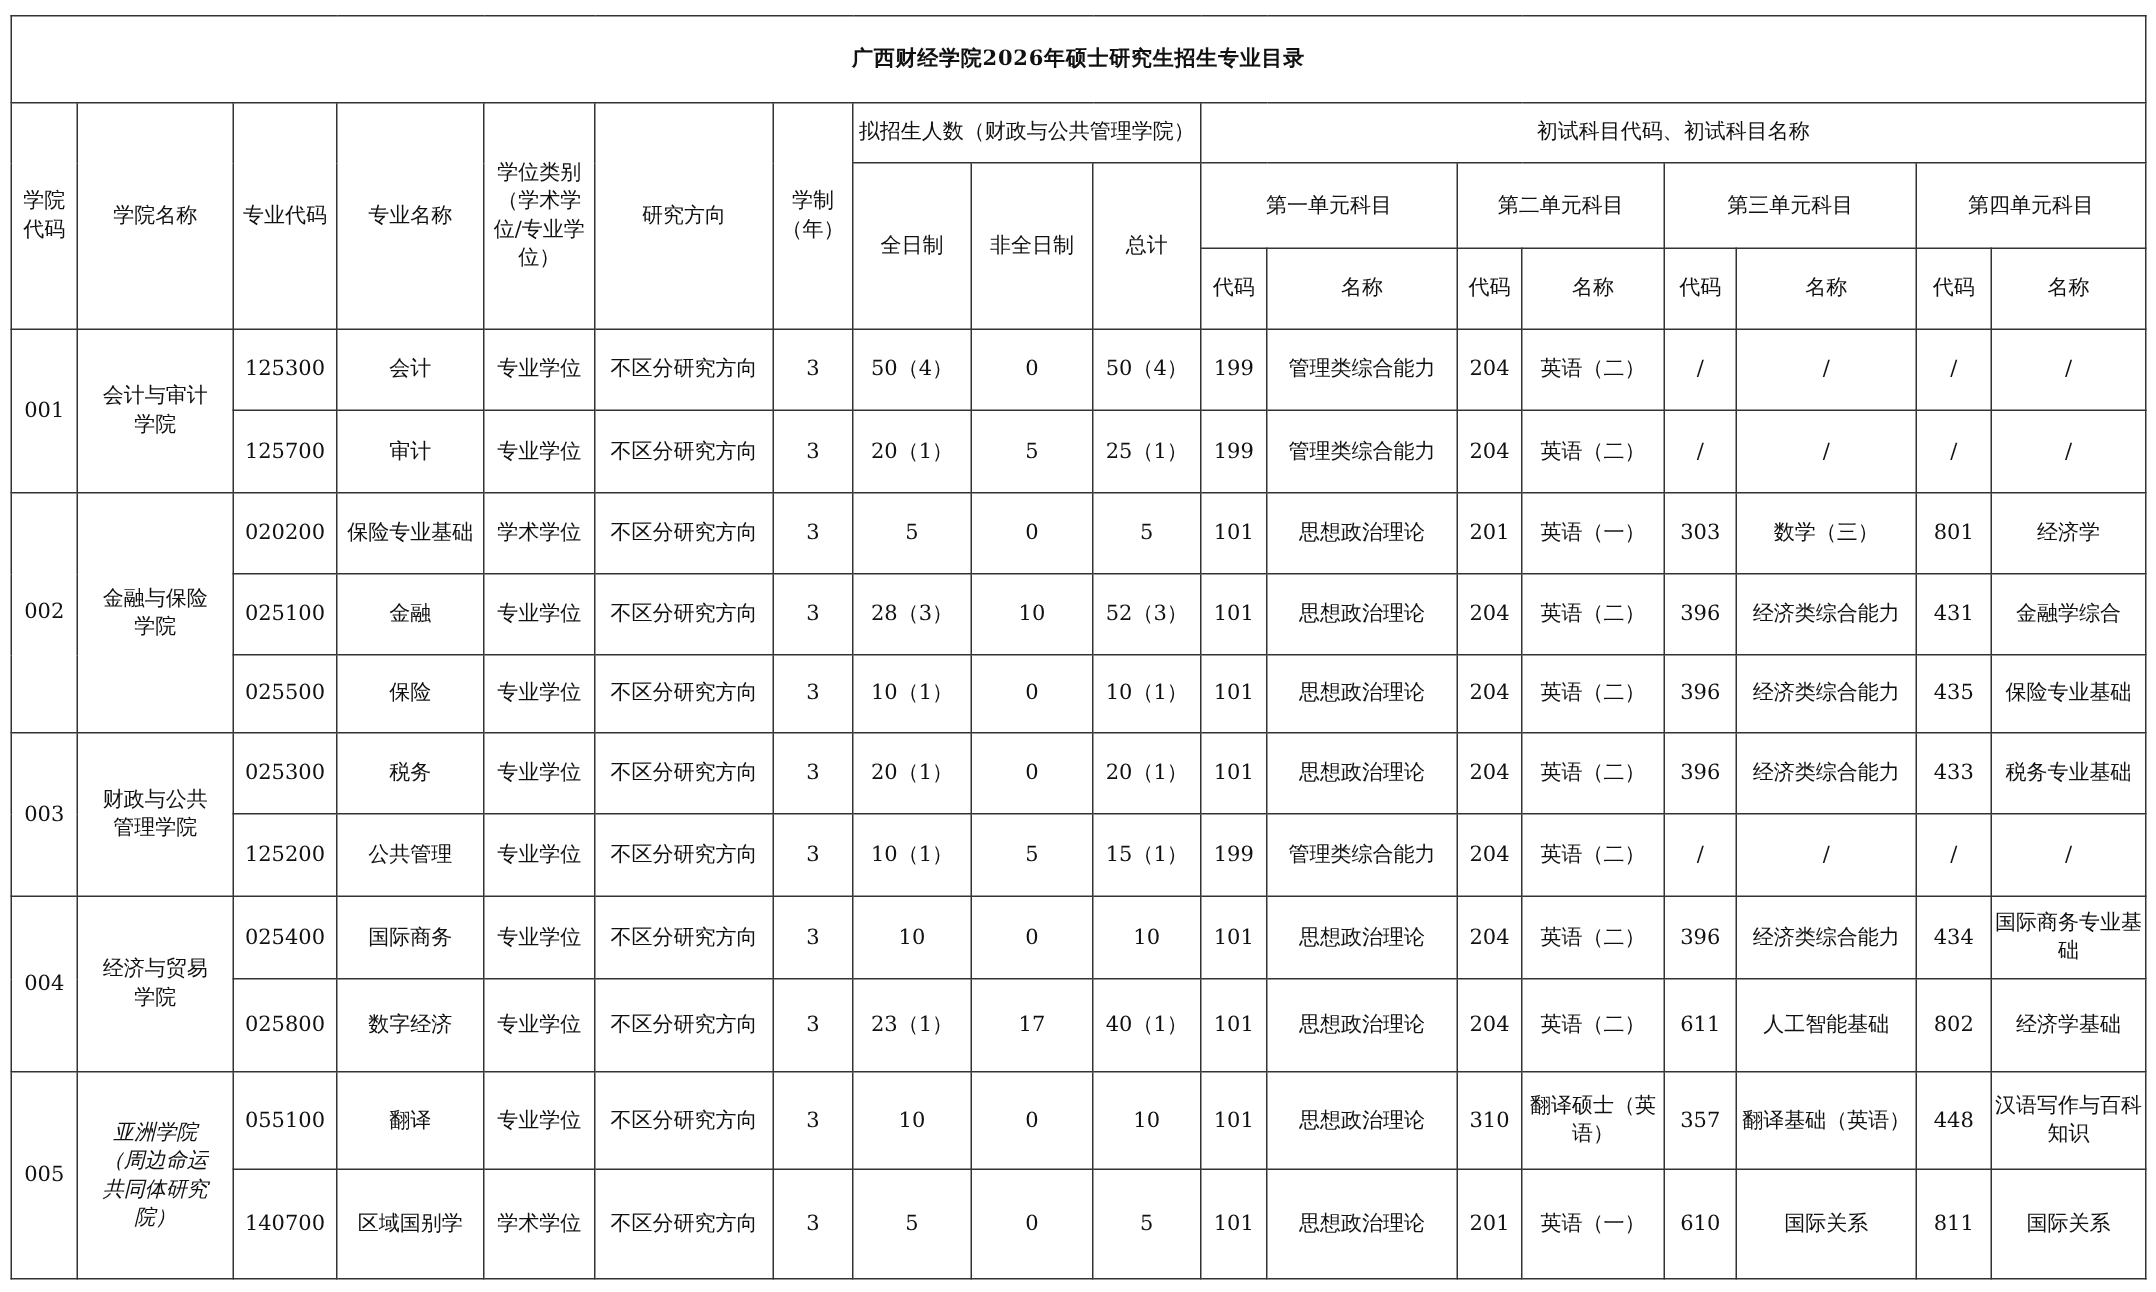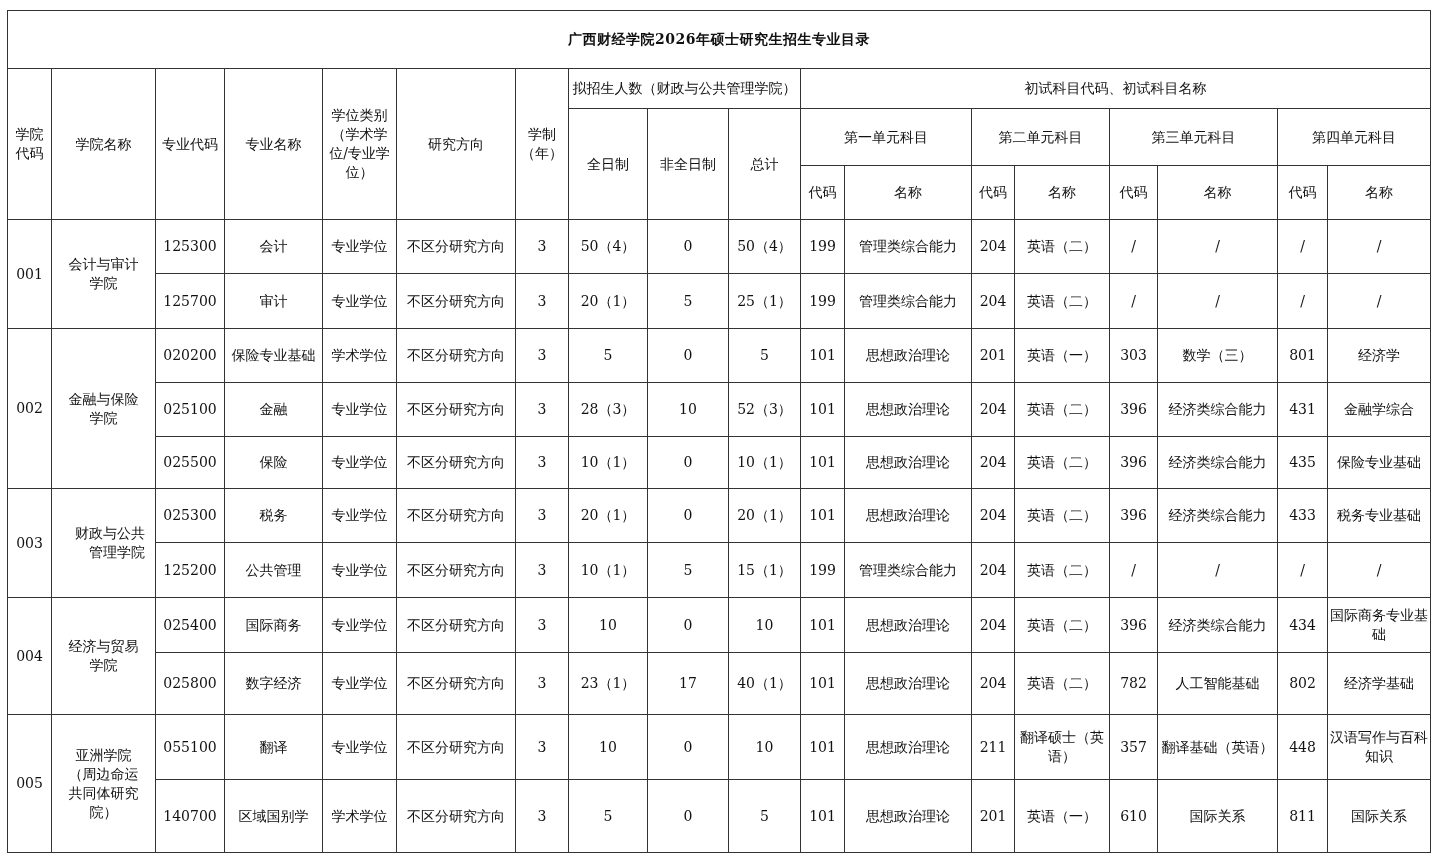--- a/index.html
+++ b/index.html
@@ -163,21 +163,21 @@
         <td>思想政治理论</td>
         <td>204</td>
         <td>英语（二）</td>
         <td>396</td>
         <td>经济类综合能力</td>
         <td>435</td>
         <td>保险专业基础</td>
       </tr>
       <tr style="height: 54px;">
         <td rowspan="2">003</td>
-        <td rowspan="2" style="padding: 0px 10px; text-align: right;">财政与公共管理学院</td>
+        <td rowspan="2" style="padding: 0px 10px;">财政与公共管理学院</td>
         <td>025300</td>
         <td>税务</td>
         <td class="nowrap">专业学位</td>
         <td class="nowrap">不区分研究方向</td>
         <td>3</td>
         <td>20（1）</td>
         <td>0</td>
         <td>20（1）</td>
         <td>101</td>
         <td>思想政治理论</td>
@@ -232,39 +232,39 @@
         <td class="nowrap">专业学位</td>
         <td class="nowrap">不区分研究方向</td>
         <td>3</td>
         <td>23（1）</td>
         <td>17</td>
         <td>40（1）</td>
         <td>101</td>
         <td>思想政治理论</td>
         <td>204</td>
         <td>英语（二）</td>
-        <td>782</td>
+        <td>611</td>
         <td>人工智能基础</td>
         <td>802</td>
         <td>经济学基础</td>
       </tr>
       <tr style="height: 65px;">
         <td rowspan="2">005</td>
-        <td rowspan="2" style="padding: 0px 10px;">亚洲学院（周边命运共同体研究院）</td>
+        <td rowspan="2" style="padding: 0px 10px; font-style: italic;">亚洲学院（周边命运共同体研究院）</td>
         <td>055100</td>
         <td>翻译</td>
         <td class="nowrap">专业学位</td>
         <td class="nowrap">不区分研究方向</td>
         <td>3</td>
         <td>10</td>
         <td>0</td>
         <td>10</td>
         <td>101</td>
         <td>思想政治理论</td>
-        <td>211</td>
+        <td>310</td>
         <td>翻译硕士（英语）</td>
         <td>357</td>
         <td>翻译基础（英语）</td>
         <td>448</td>
         <td>汉语写作与百科知识</td>
       </tr>
       <tr style="height: 73px;">
         <td>140700</td>
         <td>区域国别学</td>
         <td class="nowrap">学术学位</td>

